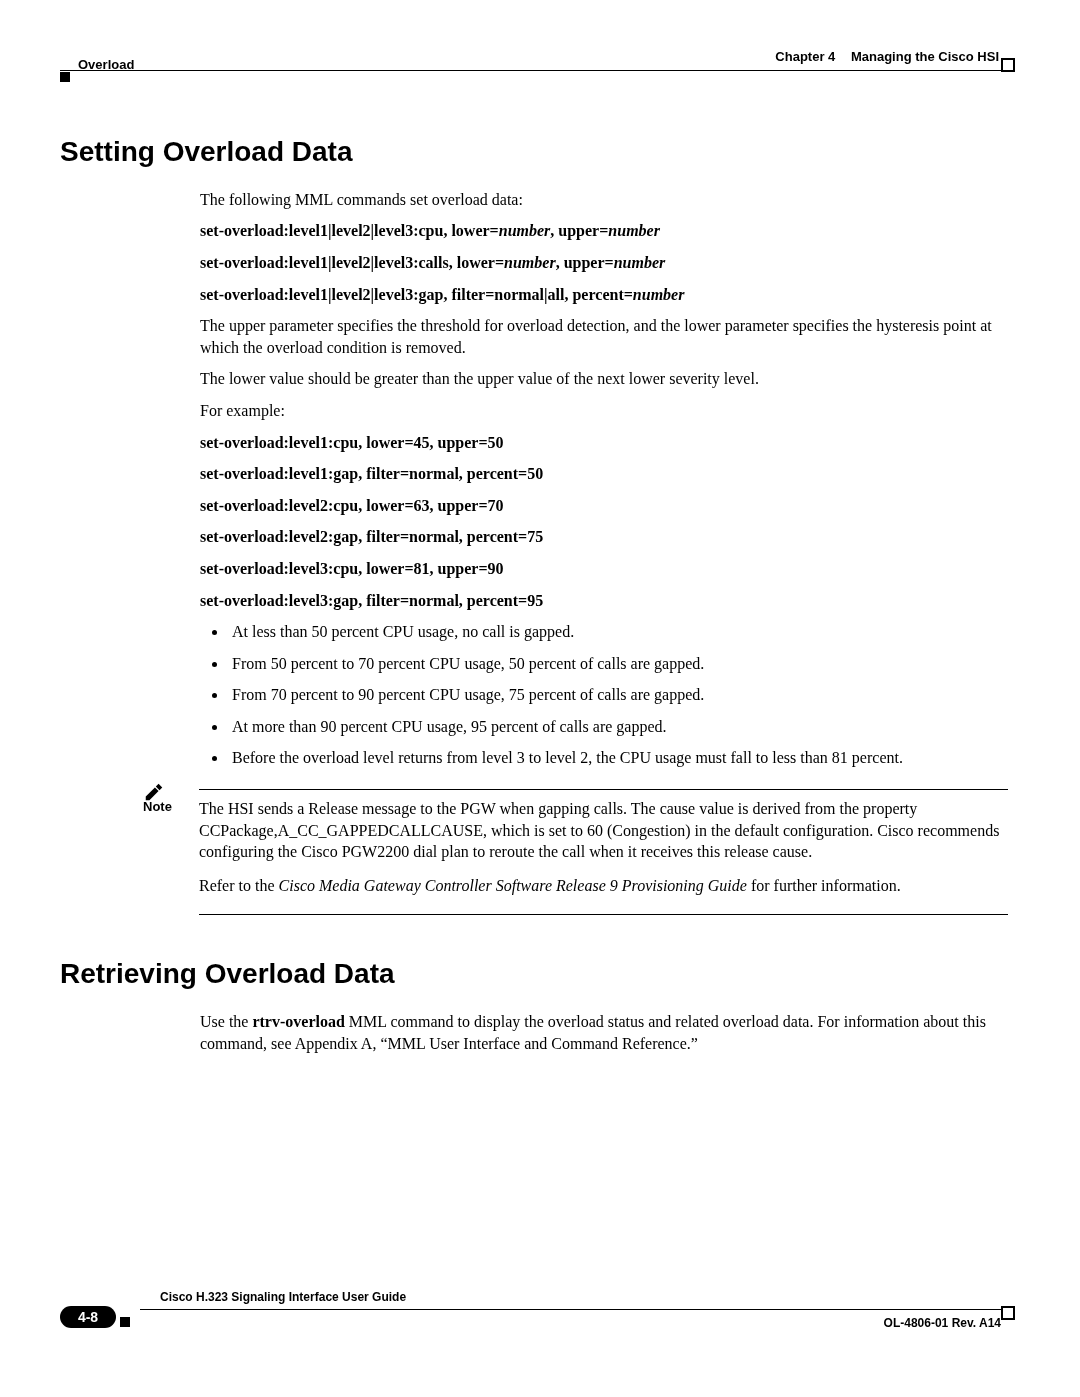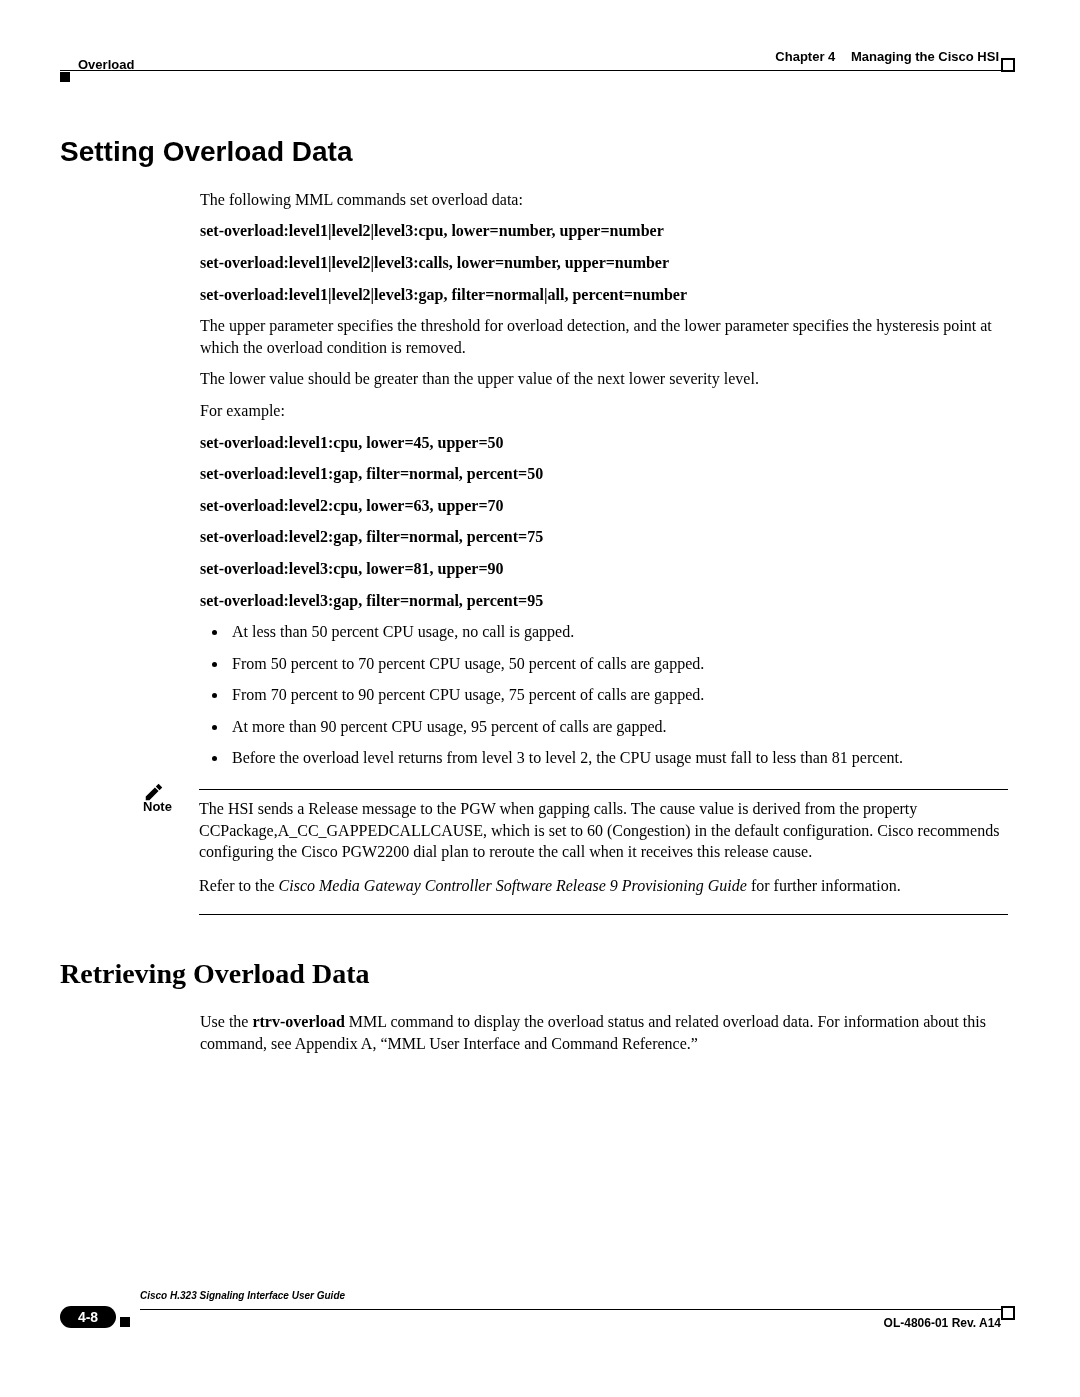--- a/index.html
+++ b/index.html
@@ -61,37 +61,37 @@
     font-size: 13px;
   }
 
   
   h1.section-title {
     font-family: Arial, Helvetica, sans-serif;
     font-weight: bold;
     font-size: 28px;
     margin: 55px 0 18px 60px;
   }
-  h1.section-title.second { margin-top: 40px; font-family: Liberation Serif, serif; }
+  h1.section-title.second { margin-top: 40px; }
 
   
   .body-block {
     margin-left: 200px;
     margin-right: 72px;
   }
   .body-block p {
     margin: 0 0 10px 0;
   }
 
   
   .cmd-line {
     font-weight: bold;
     margin: 0 0 10px 0;
   }
-  .ital-bold { font-weight: bold; }
+  .ital-bold { font-style: italic; font-weight: bold; }
 
   
   ul.bullets {
     list-style: disc;
     margin: 4px 0 20px 0;
     padding-left: 28px;
   }
   ul.bullets li {
     margin: 0 0 10px 0;
     padding-left: 4px;
@@ -139,25 +139,24 @@
     position: absolute;
     left: 60px; right: 65px; bottom: 38px;
     height: 50px;
   }
   .footer-rule {
     border-top: 1px solid #000;
     margin-left: 80px;
   }
   .footer-title {
     position: absolute;
-    left: 80px; top: -20px;
-    font-family: Arial, Helvetica, sans-serif;
-    font-weight: bold;
-    font-size: 10px;
-    font-style: italic;
+    left: 100px; top: -20px;
+    font-family: Arial, Helvetica, sans-serif;
+    font-weight: bold;
+    font-size: 12px;
   }
   .footer-pagebox {
     position: absolute;
     left: 0; top: -3px;
     width: 56px; height: 22px;
     background: #000;
     color: #fff;
     font-family: Arial, Helvetica, sans-serif;
     font-weight: bold;
     font-size: 14px;

